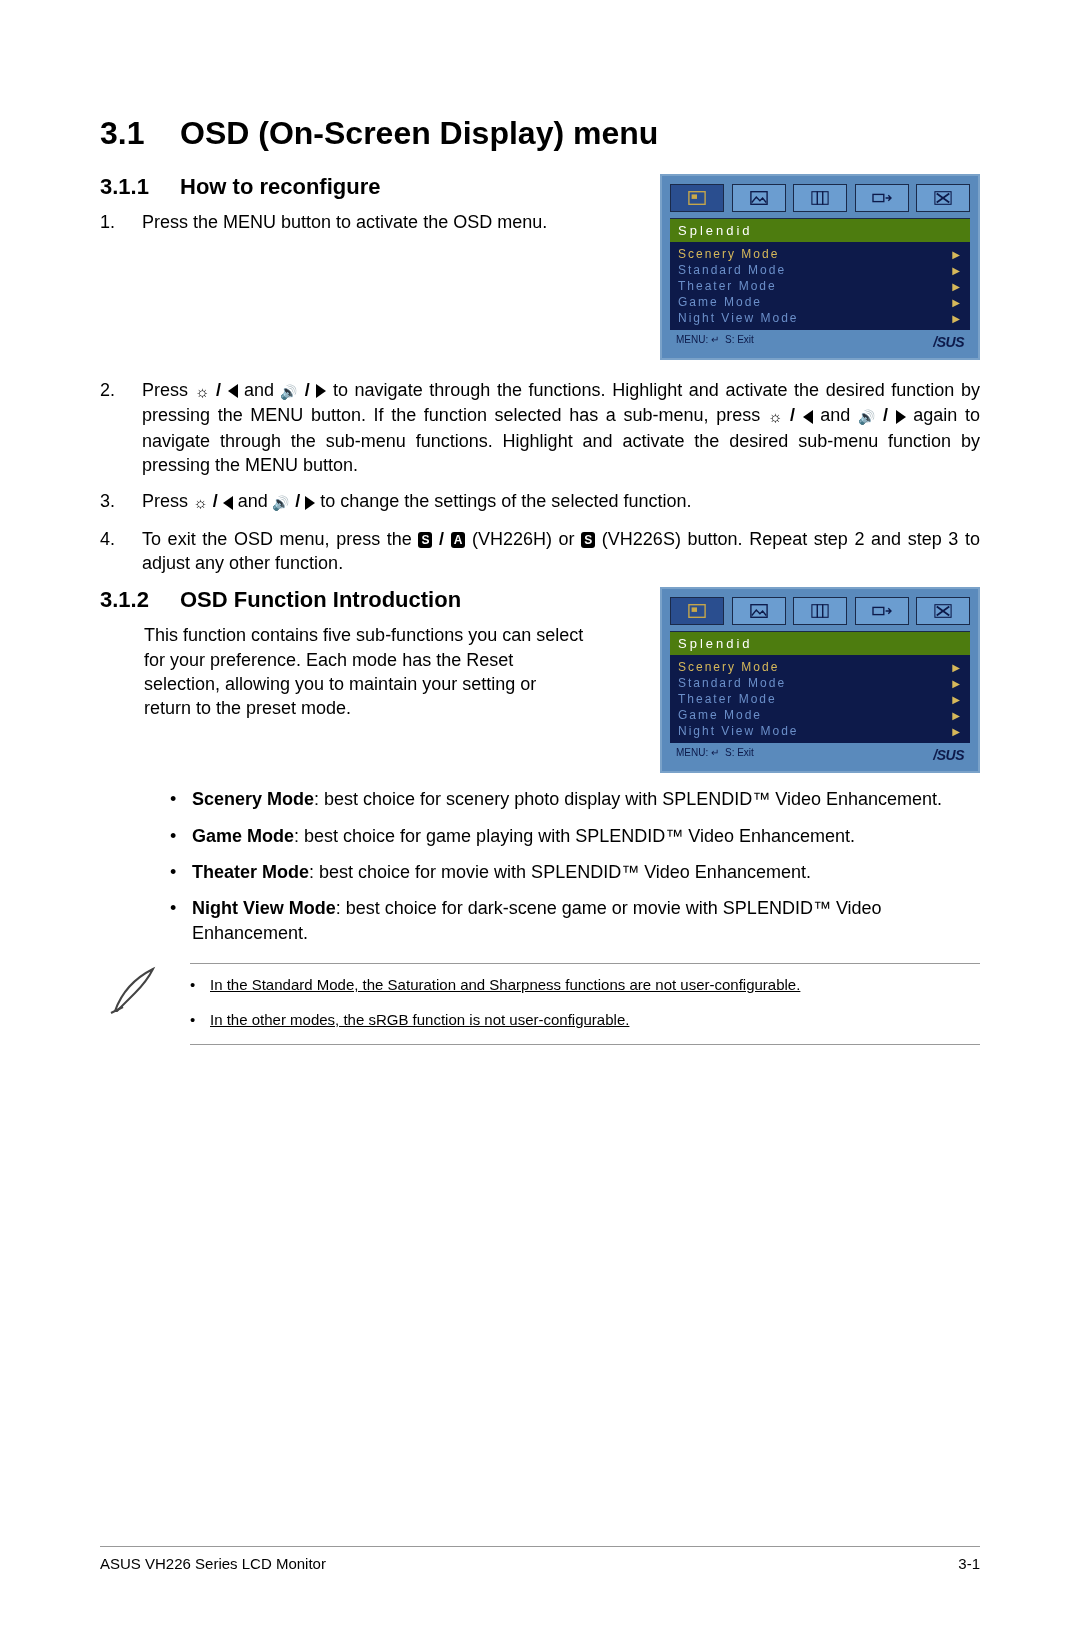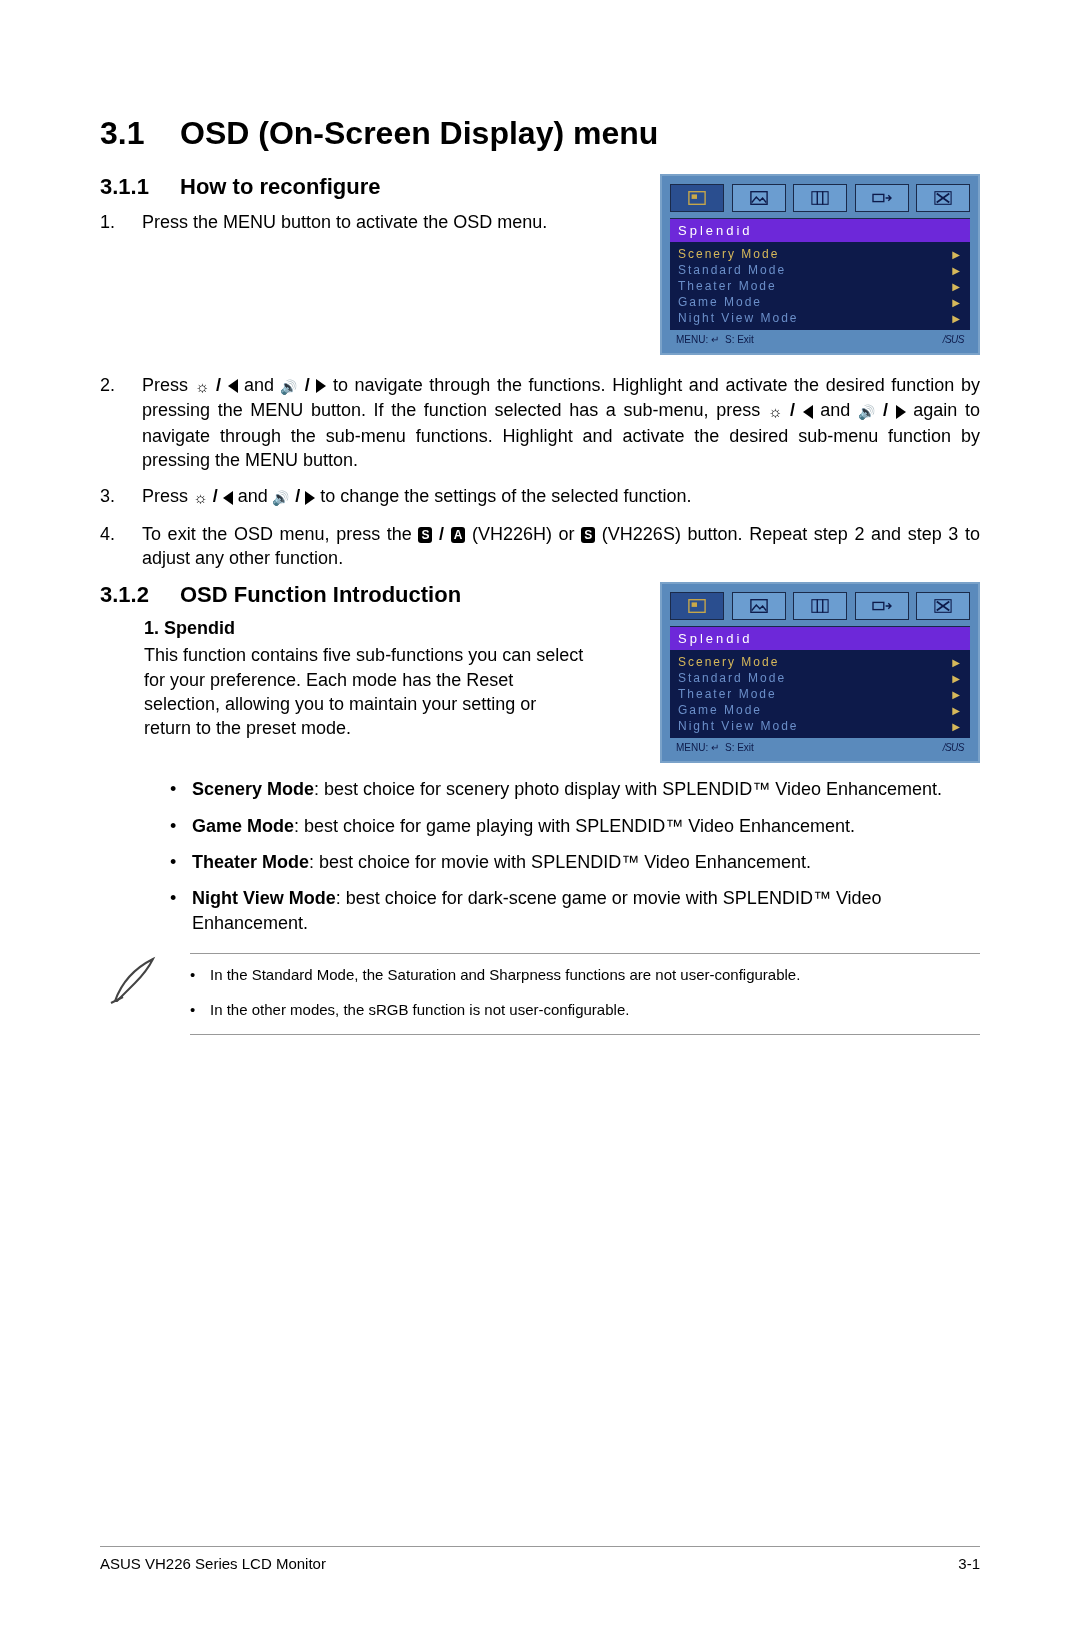--- a/index.html
+++ b/index.html
@@ -28,42 +28,42 @@
     width: 320px; flex-shrink:0;
     border: 2px solid #7aa2c9;
     background: #5a8abc;
     padding: 8px;
     font-family: Arial, sans-serif;
   }
   .osd .tabs { display:flex; gap:4px; justify-content:space-between; margin-bottom:6px; }
   .osd .tab { width:54px; height:28px; border:1px solid #1a2a4a; background:#6b9dd0; display:flex; align-items:center; justify-content:center; }
   .osd .tab.active { background:#2a4e8f; }
   .osd .tab svg { width:22px; height:18px; }
-  .osd .title { background:#6d28d9; color:#fff; padding:4px 8px; font-size:13px; letter-spacing:3px; border-top:1px solid #1a2a4a;}
+  .osd .title { background:#4d7c0f; color:#fff; padding:4px 8px; font-size:13px; letter-spacing:3px; border-top:1px solid #1a2a4a;}
   .osd .menu { background:#0d1a4a; padding:4px 0; }
   .osd .menu .item { display:flex; justify-content:space-between; align-items:center; color:#6b8fc9; font-size:12px; letter-spacing:2px; padding:1px 8px; }
   .osd .menu .item.sel { color:#d6b85a; }
   .osd .menu .arrow { color:#d6b85a; font-size:10px; }
   .osd .foot { display:flex; justify-content:space-between; padding:4px 6px 0 6px; font-size:10px; color:#0d1a4a; }
-  .osd .foot .brand { font-style:italic; font-weight:normal; letter-spacing:-0.5px; font-size:10px; }
+  .osd .foot .brand { font-style:italic; font-weight:bold; letter-spacing:-0.5px; font-size:14px; }
   .ico { display:inline-block; vertical-align:middle; }
   .ico.sun::before { content:"☼"; font-size:16px; }
   .ico.vol::before { content:"🔊"; font-size:14px; }
   .ico.tri-l { width:0;height:0;border-top:7px solid transparent;border-bottom:7px solid transparent;border-right:10px solid #000; display:inline-block; vertical-align:middle;}
   .ico.tri-r { width:0;height:0;border-top:7px solid transparent;border-bottom:7px solid transparent;border-left:10px solid #000; display:inline-block; vertical-align:middle;}
   .chip { display:inline-block; background:#000; color:#fff; font-size:12px; font-weight:bold; padding:2px 3px; border-radius:3px; vertical-align:middle; line-height:1;}
   h3.spe { font-size:18px; font-weight:bold; margin: 6px 0 4px 44px;}
   .spe-desc { margin-left:44px; max-width: 440px; font-size:18px; line-height:1.35; }
   ul.modes { list-style:none; margin: 14px 0 0 70px; }
   ul.modes li { font-size:18px; line-height:1.35; margin-bottom:12px; position:relative; padding-left:22px; }
   ul.modes li::before { content:"•"; position:absolute; left:0; font-size:18px; }
   .note-block { margin-top:10px; display:flex; gap:20px; }
   .note-block .quill { width:70px; flex-shrink:0; display:flex; align-items:flex-start; justify-content:center; padding-top:6px;}
   .note-block .quill svg { width:60px; height:55px; }
-  .note-block .notes { flex:1; }
+  .note-block .notes { flex:1;text-decoration:underline; }
   .note-block .notes .hr { border:none; border-top:1px solid #999; margin:6px 0 10px 0;}
   .note-block ul { list-style:none; }
   .note-block ul li { font-size:15px; line-height:1.4; margin-bottom:14px; position:relative; padding-left:20px;}
   .note-block ul li::before { content:"•"; position:absolute; left:0; }
   .footer { position:absolute; bottom:55px; left:100px; right:100px; }
   .footer .hr { border:none; border-top:1px solid #999; margin-bottom:8px;}
   .footer .row { display:flex; justify-content:space-between; font-size:15px; }
   .row2 { display:flex; gap:30px; margin-top:10px;}
 </style>
 </head>
@@ -169,21 +169,20 @@
       <span>To exit the OSD menu, press the </span><span class="chip">S</span><b> / </b><span class="chip">A</span><span> (VH226H) or </span><span class="chip">S</span><span> (VH226S) button. Repeat step 2 and step 3 to adjust any other function.</span>
     </span>
   </li>
 </ol>
 
 <div class="row2">
   <div class="left">
     <h2 class="sub">
       <span class="num">3.1.2</span><span>OSD Function Introduction</span>
     </h2>
-    <h3 class="spe">1.   Spendid</h3>
     <p class="spe-desc">This function contains five sub-functions you can select for your preference. Each mode has the Reset selection, allowing you to maintain your setting or return to the preset mode.</p>
   </div>
   <div class="osd">
     <div class="tabs">
       <div class="tab active">
           <svg viewBox="0 0 24 20">
             <rect x="3" y="3" width="18" height="14" fill="none" stroke="#c9a84a" stroke-width="1.5"></rect>
             <rect x="6" y="6" width="6" height="5" fill="#c9a84a"></rect>
           </svg>
         </div>

